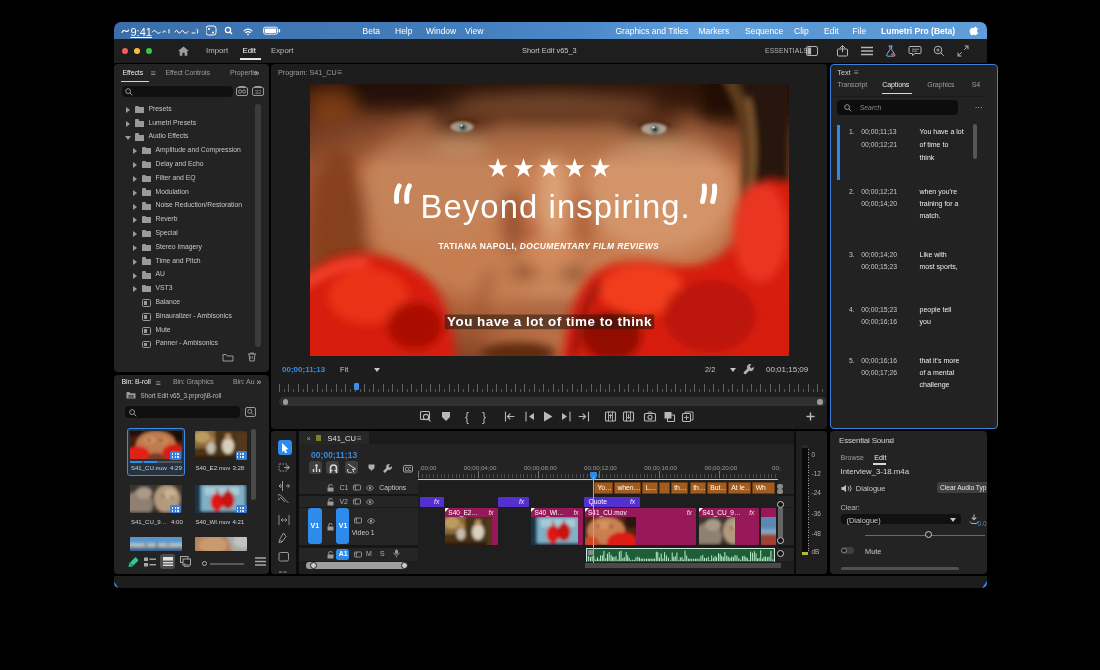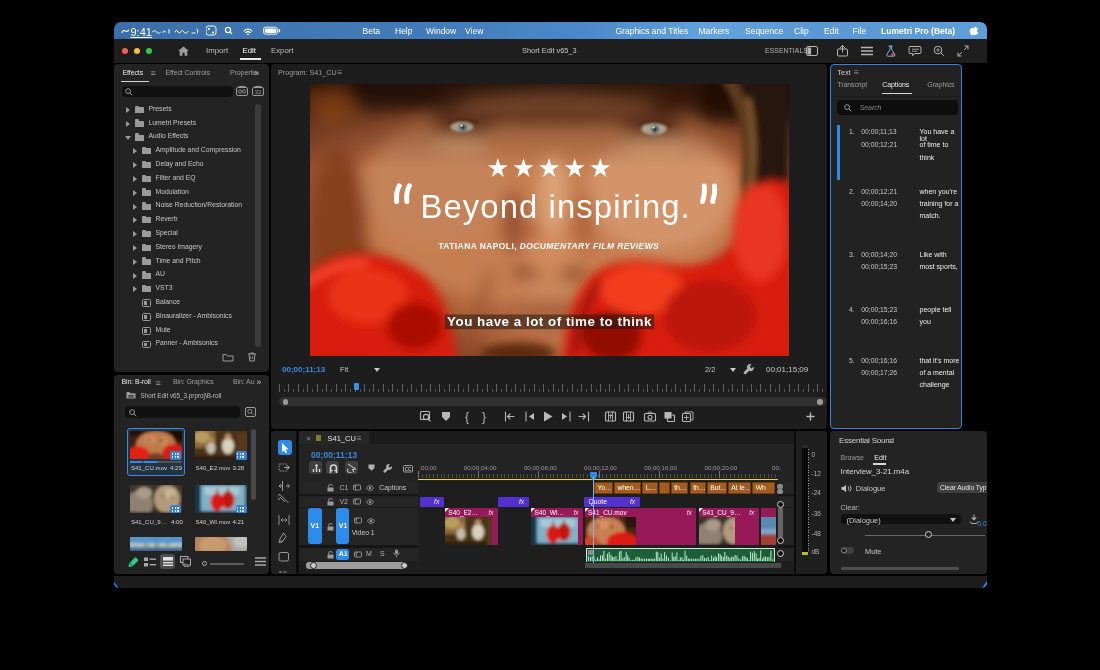--- a/index.html
+++ b/index.html
@@ -1088,21 +1088,21 @@
     <div style="left:531px;top:17px;width:5.5px;height:104px;background:#0a0a0a;"></div>
     <div style="left:537.2px;top:18px;width:1px;height:103px;background:repeating-linear-gradient(180deg,#9a9a9a 0 1px,transparent 1px 2.6px);"></div>
     <div class="t" style="left:540.5px;top:19.5px;font-size:6.4px;color:#b0b0b0;">0</div>
     <div class="t" style="left:540.5px;top:39.2px;font-size:6.4px;color:#b0b0b0;">-12</div>
     <div class="t" style="left:540.5px;top:58.3px;font-size:6.4px;color:#b0b0b0;">-24</div>
     <div class="t" style="left:540.5px;top:79.4px;font-size:6.4px;color:#b0b0b0;">-36</div>
     <div class="t" style="left:540.5px;top:98.5px;font-size:6.4px;color:#b0b0b0;">-48</div>
     <div class="t" style="left:540.5px;top:117.2px;font-size:6.4px;color:#b0b0b0;">dB</div>
     <div style="left:531px;top:120.5px;width:5.5px;height:3px;background:#b8b832;"></div>
   </div>
-  <div id="textpanel" class="panel" style="left:830px;top:63.5px;width:132px;height:365px;border:1.5px solid #3c82d8;background:#222;">
+  <div id="textpanel" class="panel" style="left:830px;top:63.5px;width:168px;height:365px;border:1.5px solid #3c82d8;background:#222;">
     <div class="t" style="left:6.3px;top:3px;font-size:7.2px;color:#d0d0d0;">Text</div>
     <div class="t" style="left:23.1px;top:2px;font-size:8.5px;color:#9a9a9a;">≡</div>
     <div class="t tabtxt" style="left:6.3px;top:16.4px;">Transcript</div>
     <div class="t tabtxt tabon" style="left:51.3px;top:16.4px;">Captions</div>
     <div style="left:51.3px;top:28.6px;width:30px;height:1.2px;background:#d8d8d8;"></div>
     <div class="t tabtxt" style="left:96.3px;top:16.4px;">Graphics</div>
     <div class="t tabtxt" style="left:140.7px;top:16.4px;">S4</div>
     <div style="left:0;top:31.8px;width:154px;height:1px;background:#1a1a1a;"></div>
     <div class="searchbox" style="left:6.3px;top:35.2px;width:120.7px;height:15.6px;background:#0d0d0d;"></div>
     <svg style="left:12.8px;top:39.5px;" width="8" height="8" viewBox="0 0 8 8">
@@ -1146,21 +1146,21 @@
     <div class="ctx" style="left:88.5px;top:292px;">that it's more</div>
     <div class="ctx" style="left:88.5px;top:304.3px;">of a mental</div>
     <div class="ctx" style="left:88.5px;top:316.6px;">challenge</div>
   </div>
   <div id="soundpanel" class="panel" style="left:830px;top:431px;width:157px;height:143px;">
     <div class="t" style="left:9px;top:5.3px;font-size:8px;color:#d0d0d0;letter-spacing:-0.2px;">Essential Sound</div>
     <div class="t" style="left:57.8px;top:4.5px;font-size:8.5px;color:#9a9a9a;">≡</div>
     <div class="t" style="left:10.5px;top:22.8px;font-size:7px;color:#9d9d9d;">Browse</div>
     <div class="t" style="left:44.3px;top:22.8px;font-size:7px;color:#e8e8e8;">Edit</div>
     <div style="left:43.3px;top:32.4px;width:12.5px;height:1.2px;background:#d8d8d8;"></div>
-    <div class="t" style="left:10.5px;top:36.4px;font-size:7.8px;color:#d8d8d8;">Interview_3-21.m4a</div>
+    <div class="t" style="left:10.5px;top:36.4px;font-size:7.8px;color:#d8d8d8;">Interview_3-18.m4a</div>
     <svg style="left:10.5px;top:52.6px;" width="12" height="9" viewBox="0 0 12 9">
         <path d="M0.5 3 h2 L5 0.8 V8.2 L2.5 6 h-2 z" fill="#c0c0c0"></path>
         <path d="M7 2.5 a3 3 0 0 1 0 4 M9 1.5 a5 5 0 0 1 0 6" stroke="#c0c0c0" fill="none" stroke-width="0.9"></path>
       </svg>
     <div class="t" style="left:25.8px;top:52.7px;font-size:7.5px;color:#c8c8c8;">Dialogue</div>
     <div style="left:107px;top:50.6px;width:50px;height:11.3px;background:#3f3f3f;border-radius:3px 0 0 3px;"></div>
     <div class="t" style="left:110px;top:53.2px;font-size:6.6px;color:#e8e8e8;">Clear Audio Typ</div>
     <div class="t" style="left:10.5px;top:72px;font-size:7.2px;color:#b8b8b8;">Clear:</div>
     <div style="left:10.5px;top:82.7px;width:120px;height:10.5px;background:#111;border-radius:2.5px;"></div>
     <div class="t" style="left:16.5px;top:84.6px;font-size:7.4px;color:#d0d0d0;">(Dialogue)</div>

